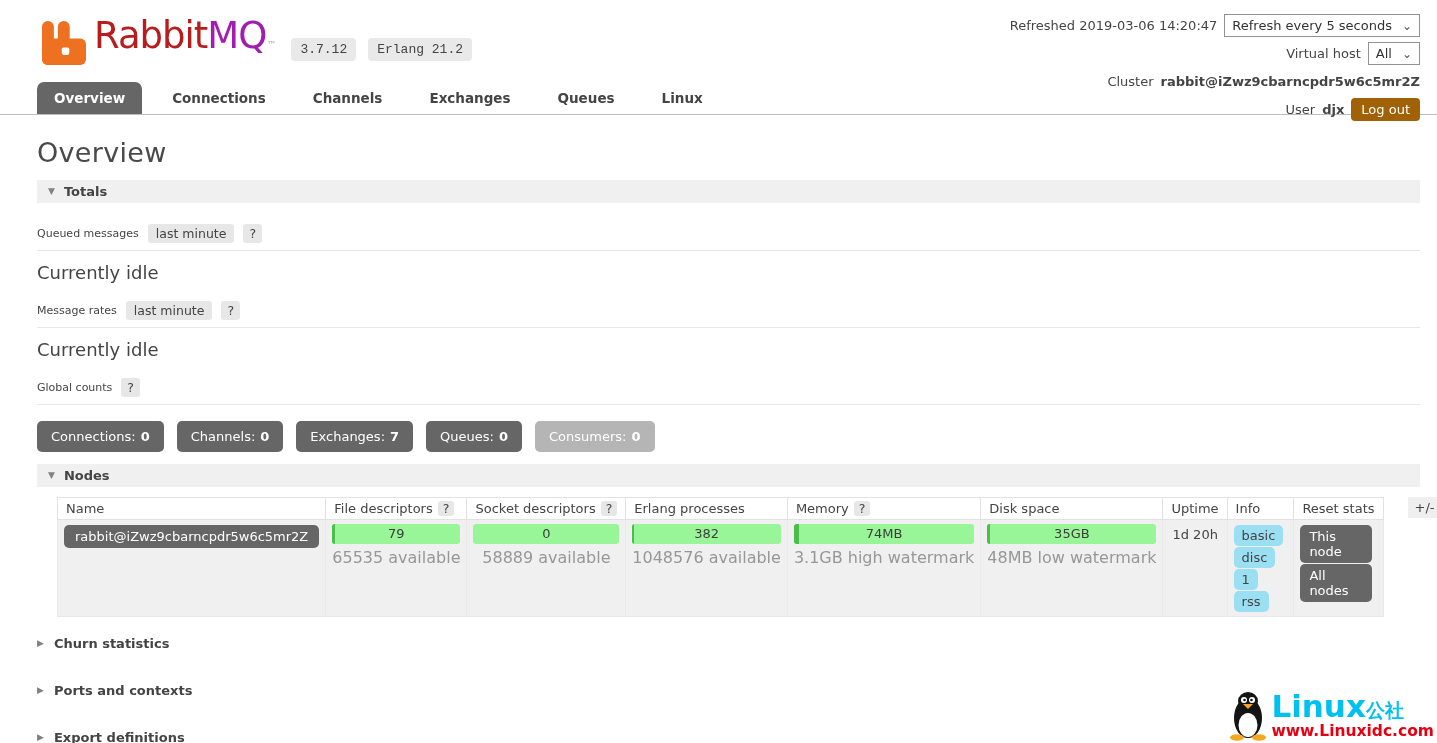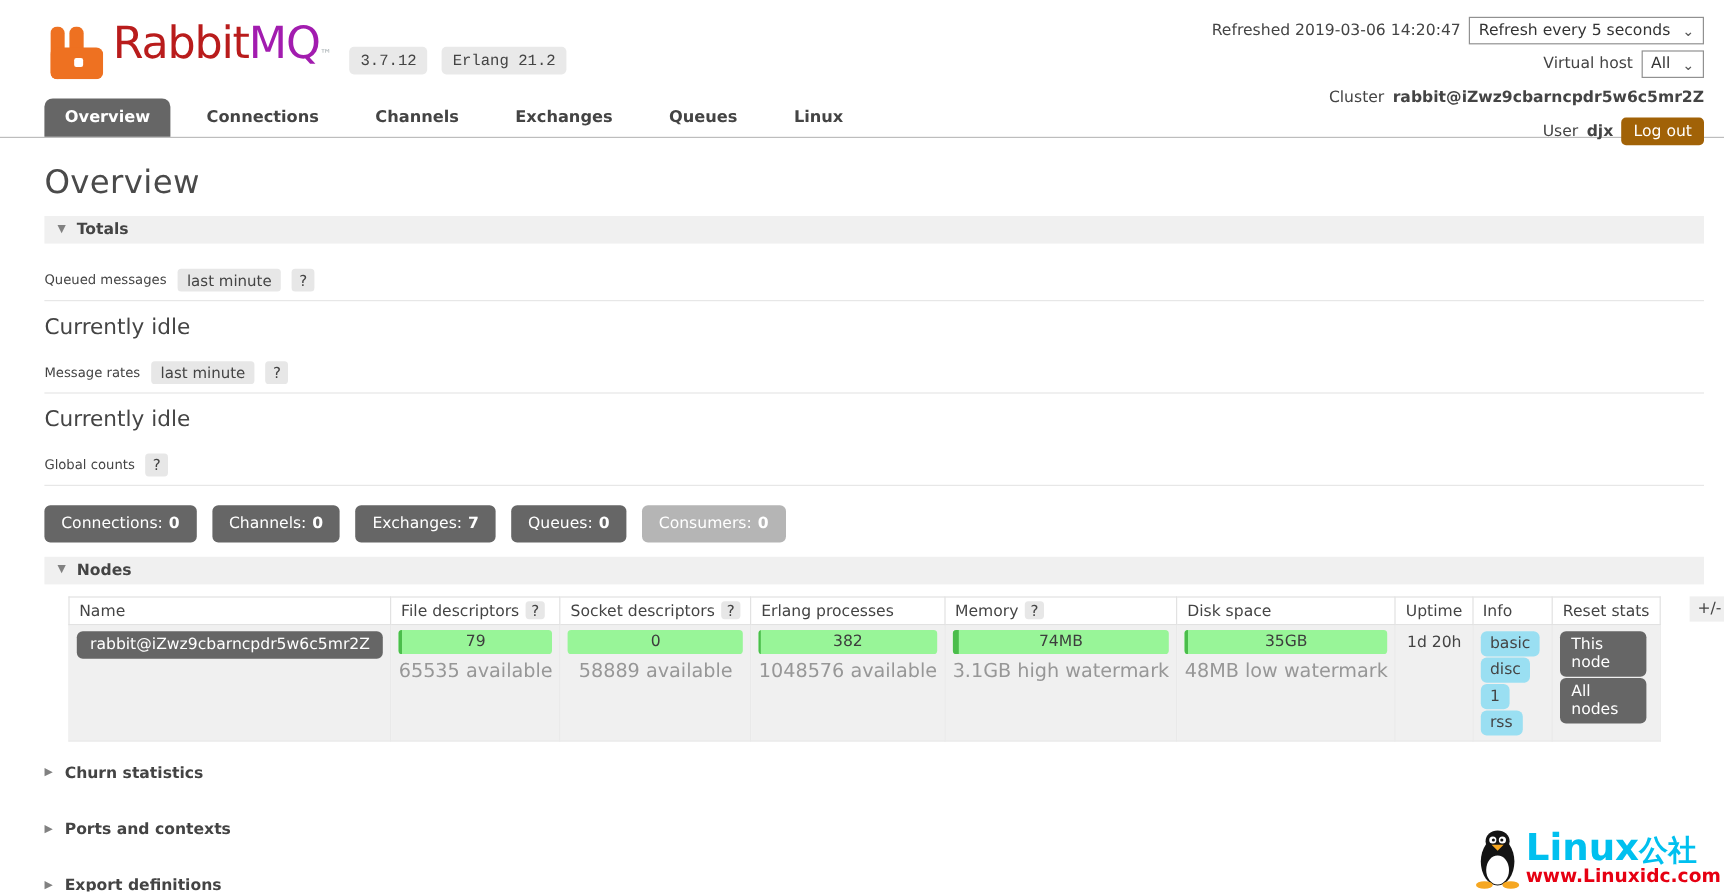--- a/index.html
+++ b/index.html
@@ -64,21 +64,21 @@
   .info-badge { display: inline-block; background: #9adff2; color: #444; border-radius: 5px; padding: 3px 8px; margin: 1px 4px 0 0; font-size: 13px; }
   .reset-btn { display: inline-block; background: #666; color: #fff; border-radius: 5px; padding: 4px 9px; margin: 1px 5px 0 0; font-size: 13px; cursor: pointer; }
   .plusminus { background: #efefef; color: #444; padding: 3px 7px; font-size: 13px; cursor: pointer; }
   
   .collapsed-row { display: flex; align-items: center; gap: 10px; padding: 13px 0; margin-top: 6px; cursor: pointer; }
   
   .watermark { position: absolute; right: 3px; bottom: 2px; display: flex; align-items: center; }
   .wm-text { display: flex; flex-direction: column; align-items: flex-start; margin-left: 2px; }
   .wm-line1 { display: flex; align-items: baseline; line-height: 26px; }
   .wm-brand { color: #00c0ef; font-weight: bold; font-size: 31px; letter-spacing: 0; }
-  .wm-suffix { color: #00c0ef; font-weight: bold; font-size: 24px; }
+  .wm-suffix { color: #00c0ef; font-weight: bold; font-size: 19px; }
   .wm-url { color: #e60012; font-weight: bold; font-size: 15.5px; line-height: 16px; }
 </style>
 </head>
 <body>
 
 <div class="header">
   <div class="logo-block">
     <svg class="logo-mark" viewBox="0 0 100 100">
       <rect x="0" y="0" width="27" height="100" rx="13" fill="#ee7121"></rect>
       <rect x="36" y="0" width="27" height="62" rx="13" fill="#ee7121"></rect>

